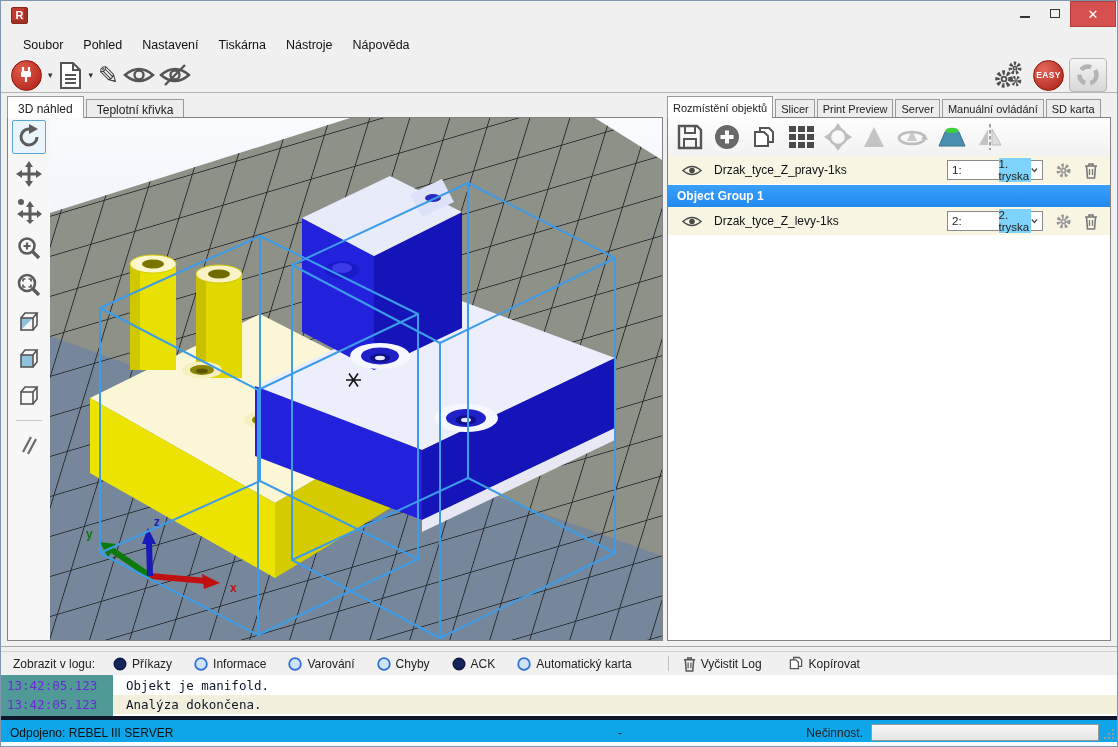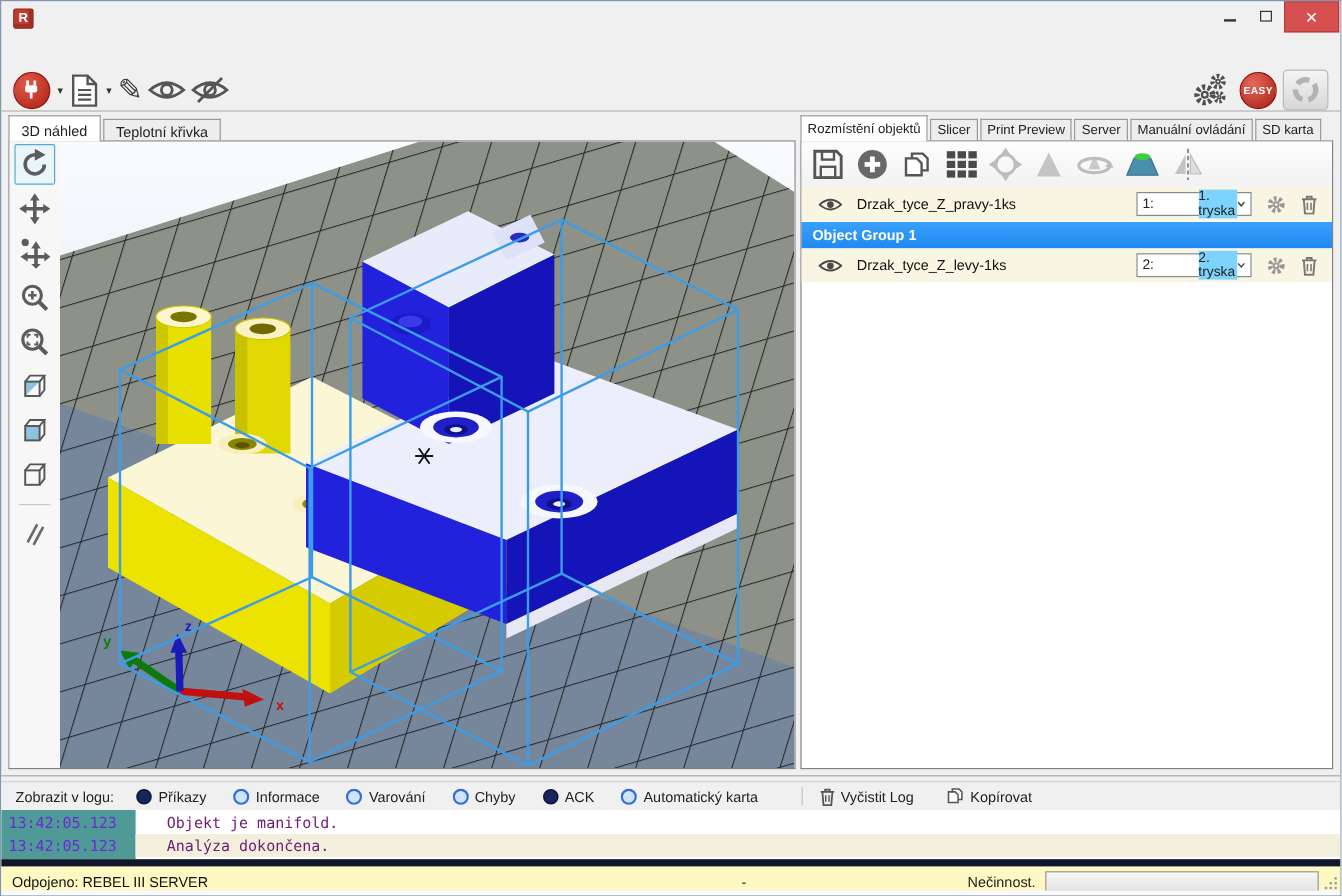--- a/index.html
+++ b/index.html
@@ -64,26 +64,26 @@
   .hsplit { position:absolute; left:0; top:645px; width:100%; height:6px; background:#f0f0f0; border-top:1px solid #a8a8a8; border-bottom:1px solid #cfcfcf; }
   .logbar { position:absolute; left:0; top:651px; width:100%; height:23px; display:flex; align-items:center; background:#f0f0f0; font-size:12px; }
   .logbar .lbl { margin:0 18px 0 12px; }
   .toggle { display:flex; align-items:center; gap:5px; margin-right:22px; }
   .logsep { width:1px; height:15px; background:#c2c2c2; margin:0 14px; }
   .logbtn { display:flex; align-items:center; gap:5px; margin-right:26px; }
   .logarea { position:absolute; left:0; top:674px; width:100%; height:41px; background:#fff; font-family:"DejaVu Sans Mono", monospace; font-size:12.5px; }
   .timecol { position:absolute; left:0; top:0; width:112px; height:41px; background:#4f9a96; }
   .logrow { position:absolute; left:0; width:100%; height:19px; display:flex; }
   .logrow .t { width:112px; padding-left:6px; color:#6d28d9; line-height:19px; }
-  .logrow .m { padding-left:26px; color:#701a75; line-height:19px; }
+  .logrow .m { padding-left:13px; color:#0f172a; line-height:19px; }
   .logrow.alt .mbg { position:absolute; left:112px; right:0; top:0; bottom:0; background:#f2efdc; }
   .logrow .m { position:relative; }
 
   
-  .statusbar { position:absolute; left:0; top:715px; width:100%; height:26px; background:#fef9c3; border-top:6px solid #0f172a; font-size:12px; }
+  .statusbar { position:absolute; left:0; top:715px; width:100%; height:26px; background:#0ea5e9; border-top:4px solid #0f172a; font-size:12px; }
   .st-left { position:absolute; left:9px; top:6px; color:#111; }
   .st-center { position:absolute; left:617px; top:6px; }
   .st-state { position:absolute; right:254px; top:6px; }
   .progress { position:absolute; right:18px; top:4px; width:228px; height:17px; border:1px solid #989898; background:linear-gradient(#f7f7f7,#e4e4e4); }
   .grip { position:absolute; right:2px; top:8px; }
   .bottom-strip { position:absolute; left:0; top:741px; width:100%; height:6px; background:#fafafa; }
 </style>
 </head>
 <body>
 
@@ -97,20 +97,28 @@
         </div>
       <div class="wc">
           <span class="max-glyph"></span>
         </div>
       <div class="wc close">
           <span>✕</span>
         </div>
     </div>
   </div>
 
+  <div class="menubar">
+    <span class="menu-item">Soubor</span>
+    <span class="menu-item">Pohled</span>
+    <span class="menu-item">Nastavení</span>
+    <span class="menu-item">Tiskárna</span>
+    <span class="menu-item">Nástroje</span>
+    <span class="menu-item">Nápověda</span>
+  </div>
 
   <div class="toolbar">
     <div class="tbtn round-red">
       <svg width="17" height="18" viewBox="0 0 17 18">
         <path d="M5,1 v4 M11,1 v4" stroke="#fff" stroke-width="2.2" fill="none"></path>
         <rect x="3" y="5" width="10" height="6" rx="1.5" fill="#fff"></rect>
         <path d="M8,11 v5" stroke="#fff" stroke-width="2.2"></path>
       </svg>
     </div>
     <span class="caret">▾</span>

